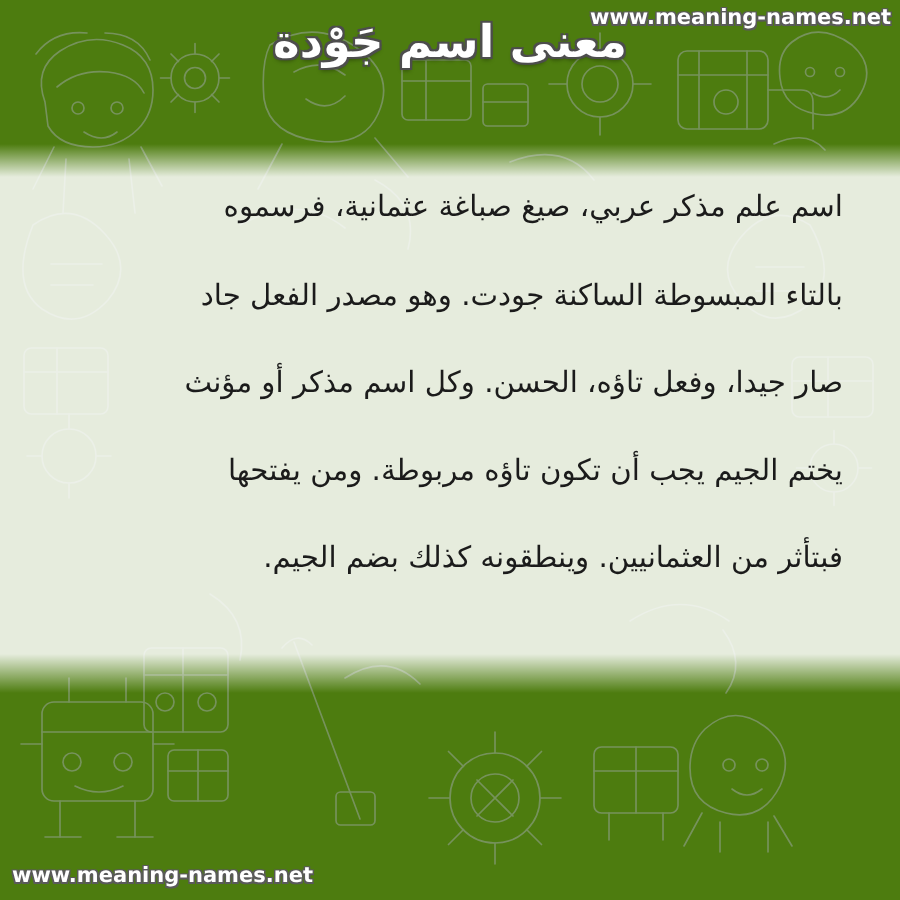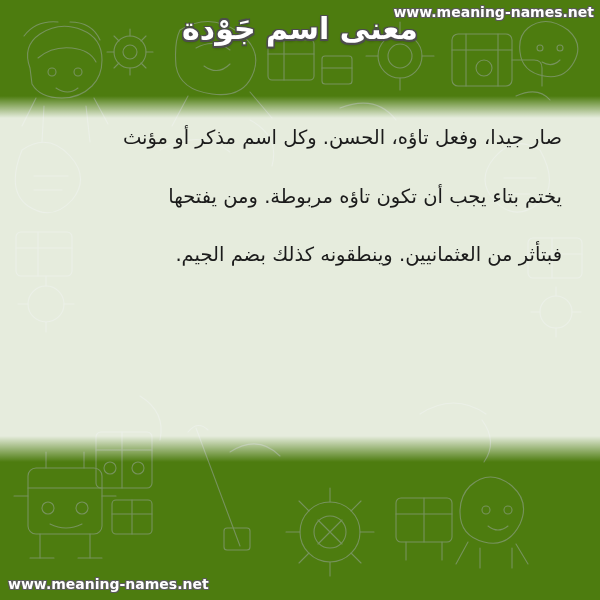--- a/index.html
+++ b/index.html
@@ -243,20 +243,22 @@
 
   <div class="content-band"></div>
 
   <div class="header">
     <h1 class="title">معنى اسم جَوْدة</h1>
   </div>
 
   <div class="watermark watermark-top">www.meaning-names.net</div>
 
   <div class="body-text">
+    <p class="line">اسم علم مذكر عربي، صيغ صباغة عثمانية، فرسموه</p>
+    <p class="line">بالتاء المبسوطة الساكنة جودت. وهو مصدر الفعل جاد</p>
     <p class="line">صار جيدا، وفعل تاؤه، الحسن. وكل اسم مذكر أو مؤنث</p>
-    <p class="line">يختم بتاء يجب أن تكون تاؤه مربوطة. ومن يفتحها</p>
+    <p class="line">يختم الجيم يجب أن تكون تاؤه مربوطة. ومن يفتحها</p>
     <p class="line">فبتأثر من العثمانيين. وينطقونه كذلك بضم الجيم.</p>
   </div>
 
   <div class="watermark watermark-bottom">www.meaning-names.net</div>
 
 </div>
 
 </body></html>

